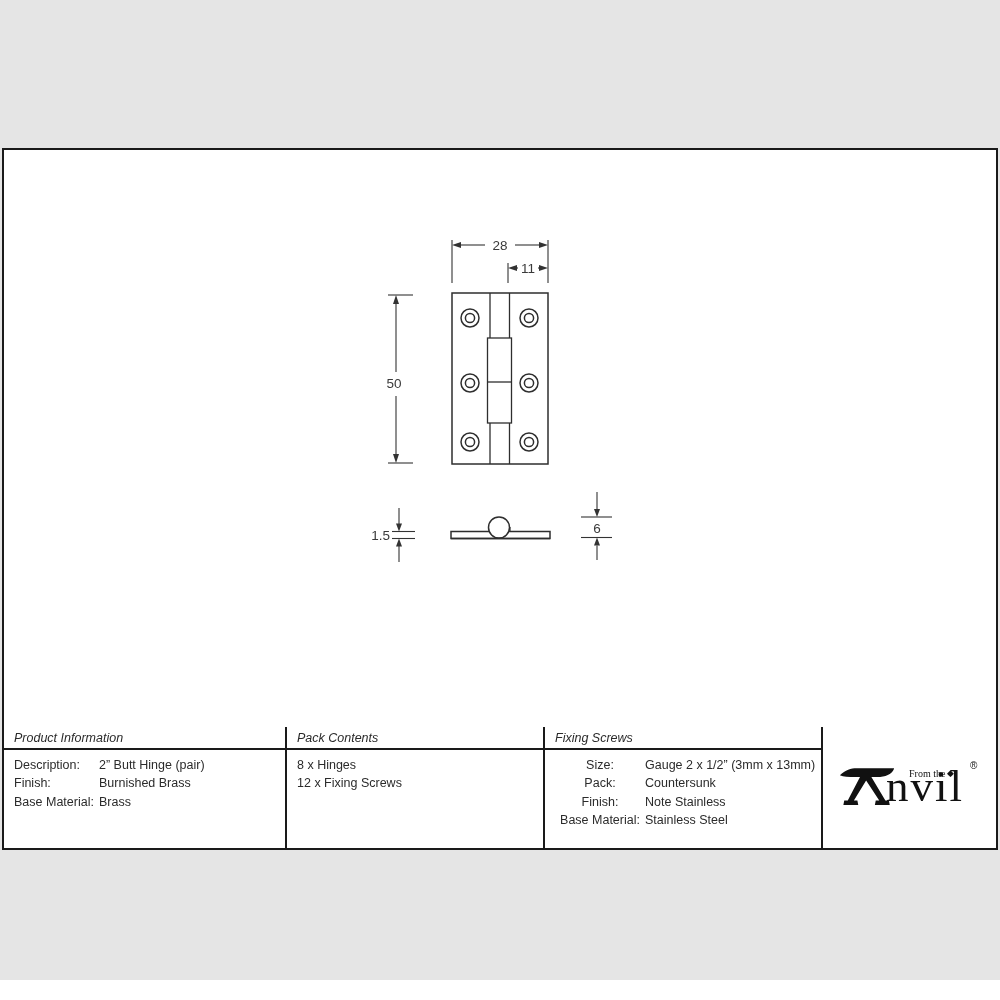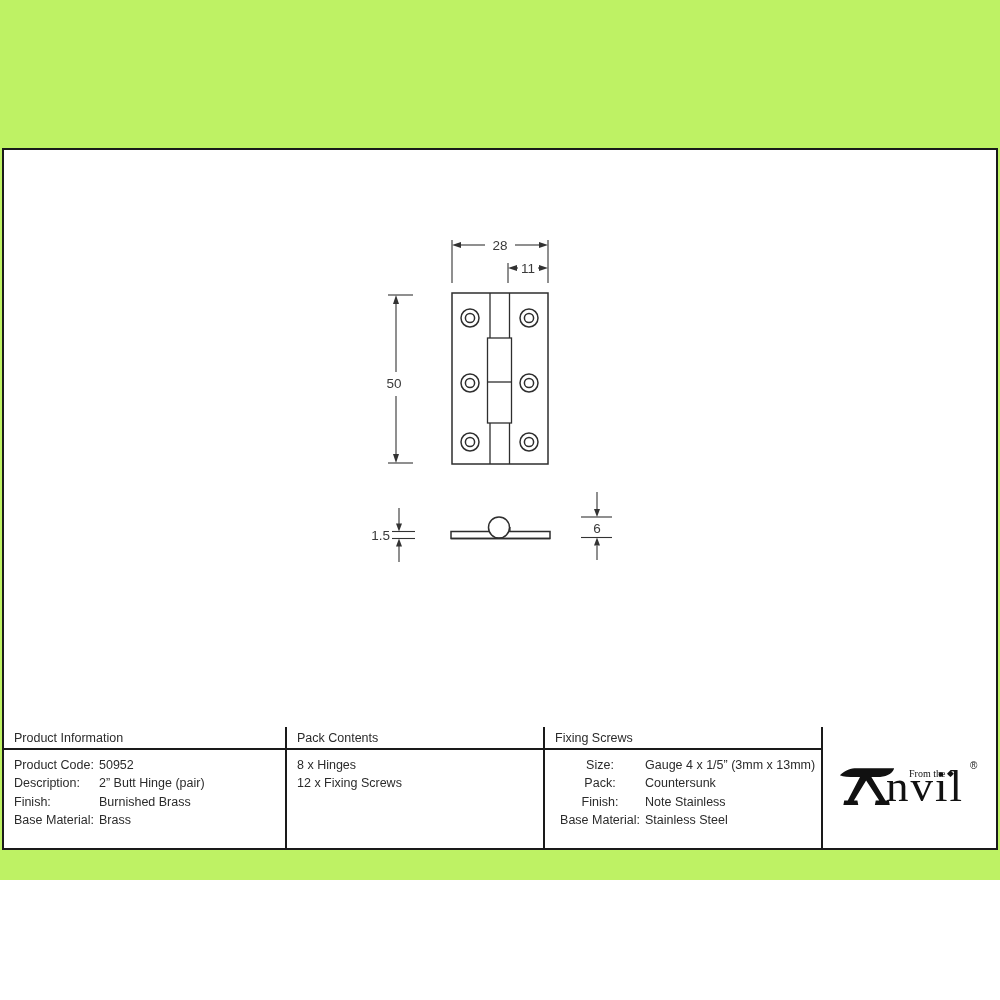--- a/index.html
+++ b/index.html
@@ -1,33 +1,33 @@
 <!DOCTYPE html>
 <html><head>
 <meta charset="utf-8">
 <style>
   html,body{margin:0;padding:0;background:#ffffff;}
-  .page{position:relative;width:1000px;height:880px;background:#bef264;
+  .page{position:relative;width:1000px;height:980px;background:#e5e5e5;
         font-family:"Liberation Sans",sans-serif;color:#262626;overflow:hidden;}
   .sheet{position:absolute;left:2px;top:148px;width:996px;height:702px;
          border:2px solid #1a1a1a;box-sizing:border-box;background:#fff;}
   .drawing-area{position:absolute;left:0;top:0;width:992px;height:548px;}
   .drawing-area svg{display:block;}
   .dim-text{font-family:"Liberation Sans",sans-serif;font-size:13.5px;fill:#3a3a3a;}
   .note-row{position:absolute;left:0;top:548px;width:992px;height:29px;box-sizing:border-box;
             border-top:2px solid #1a1a1a;border-bottom:2px solid #1a1a1a;
             display:flex;align-items:center;padding-left:10px;font-size:12.5px;color:#2b2b2b;}
   .spec-table{position:absolute;left:0;top:577px;width:992px;height:121px;display:flex;}
   .spec-col{box-sizing:border-box;border-right:2px solid #1a1a1a;}
   .col-product{width:283px;}
   .col-pack{width:258px;}
   .col-fixing{width:278px;text-align:center;}
   .col-logo{flex:1;border-right:none;position:relative;}
   .col-header{height:23px;box-sizing:border-box;border-bottom:2px solid #1a1a1a;
-              display:flex;align-items:center;padding:0 10px;font-size:12.5px;color:#2b2b2b;}
+              display:flex;align-items:center;padding:0 10px;font-size:12.5px;color:#2b2b2b;font-style:italic;}
   .col-body{padding:6px 10px 0;}
   .spec-row{display:flex;line-height:18.3px;font-size:12.5px;color:#2b2b2b;white-space:nowrap;}
   .col-product .spec-label{width:85px;flex:none;}
   .col-fixing .spec-label{width:90px;flex:none;}
   .brand-logo{position:absolute;left:0;top:0;right:0;bottom:0;color:#111;}
   .anvil-glyph{position:absolute;left:16px;top:37px;width:56px;height:45px;}
   .logo-name{position:absolute;left:63px;top:39px;font-family:"Liberation Serif",serif;
              font-size:45px;line-height:40px;letter-spacing:2px;color:#111;}
   .logo-prefix{position:absolute;left:86px;top:41px;font-family:"Liberation Serif",serif;
                font-size:10px;line-height:11px;color:#111;}
@@ -118,24 +118,20 @@
       </svg>
     </div>
 
 
     <div class="spec-table">
 
       <div class="spec-col col-product">
         <div class="col-header">Product Information</div>
         <div class="col-body">
           <div class="spec-row">
-            <span class="spec-label">Product Code:</span>
-            <span class="spec-value">50952</span>
-          </div>
-          <div class="spec-row">
             <span class="spec-label">Description:</span>
             <span class="spec-value">2” Butt Hinge (pair)</span>
           </div>
           <div class="spec-row">
             <span class="spec-label">Finish:</span>
             <span class="spec-value">Burnished Brass</span>
           </div>
           <div class="spec-row">
             <span class="spec-label">Base Material:</span>
             <span class="spec-value">Brass</span>
@@ -153,21 +149,21 @@
             <span>12 x Fixing Screws</span>
           </div>
         </div>
       </div>
 
       <div class="spec-col col-fixing">
         <div class="col-header">Fixing Screws</div>
         <div class="col-body">
           <div class="spec-row">
             <span class="spec-label">Size:</span>
-            <span class="spec-value">Gauge 4 x 1/5” (3mm x 13mm)</span>
+            <span class="spec-value">Gauge 2 x 1/2” (3mm x 13mm)</span>
           </div>
           <div class="spec-row">
             <span class="spec-label">Pack:</span>
             <span class="spec-value">Countersunk</span>
           </div>
           <div class="spec-row">
             <span class="spec-label">Finish:</span>
             <span class="spec-value">Note Stainless</span>
           </div>
           <div class="spec-row">

